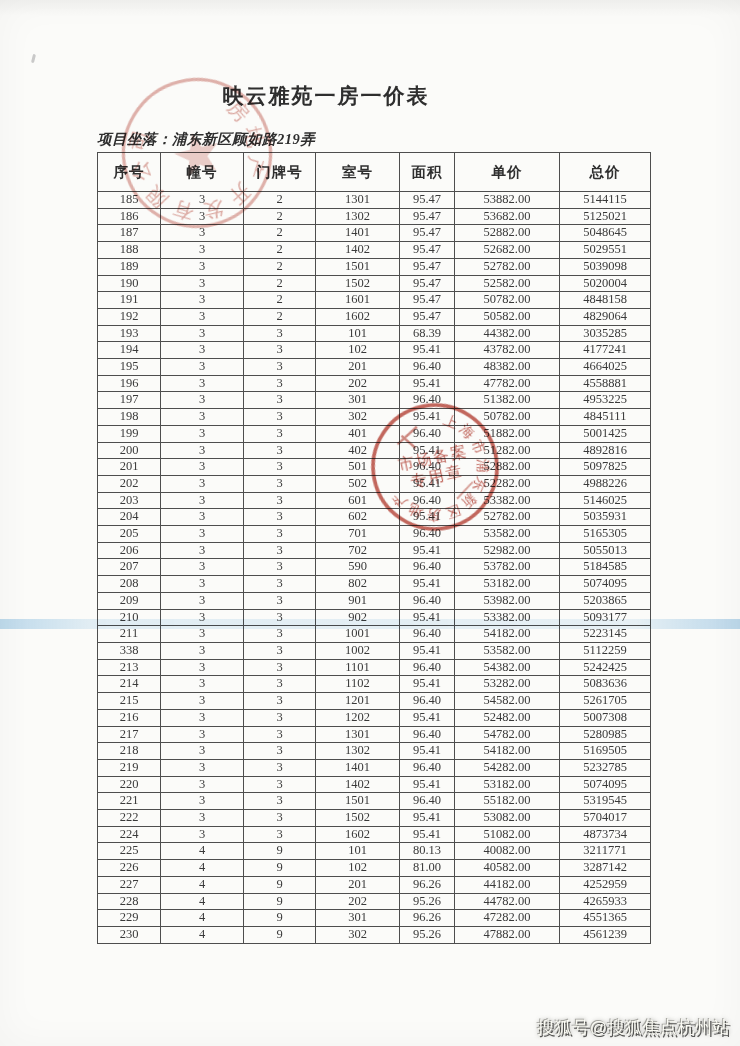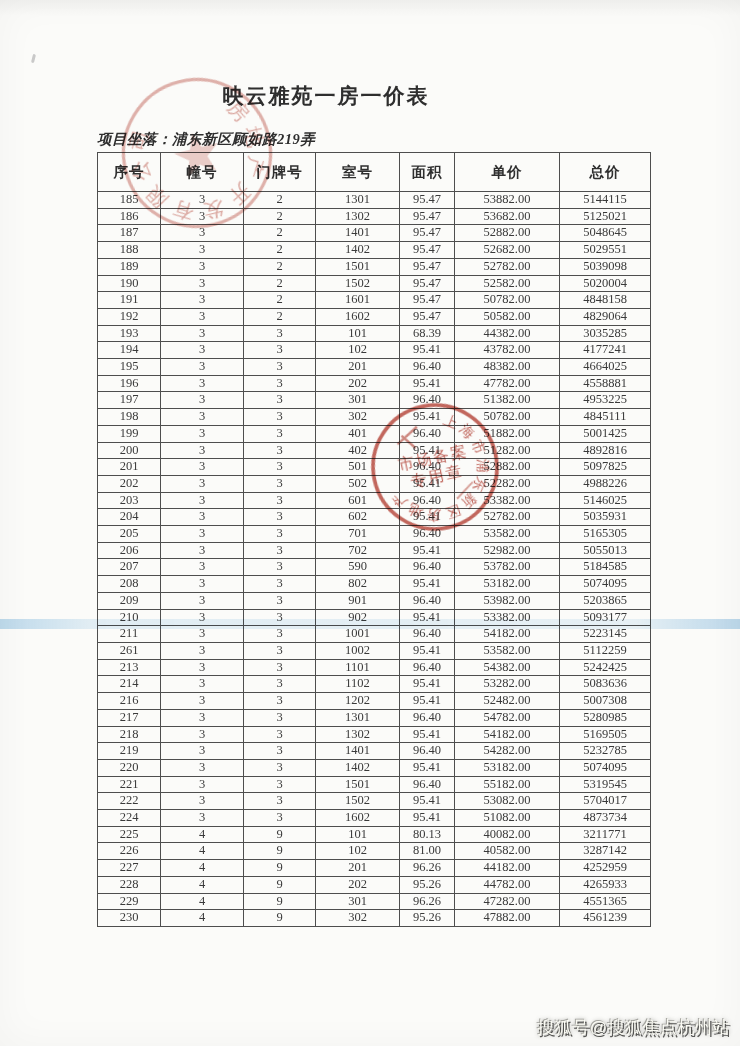--- a/index.html
+++ b/index.html
@@ -318,21 +318,21 @@
         <tr>
           <td>211</td>
           <td>3</td>
           <td>3</td>
           <td>1001</td>
           <td>96.40</td>
           <td>54182.00</td>
           <td>5223145</td>
         </tr>
         <tr>
-          <td>261</td>
+          <td>338</td>
           <td>3</td>
           <td>3</td>
           <td>1002</td>
           <td>95.41</td>
           <td>53582.00</td>
           <td>5112259</td>
         </tr>
         <tr>
           <td>213</td>
           <td>3</td>
@@ -343,20 +343,29 @@
           <td>5242425</td>
         </tr>
         <tr>
           <td>214</td>
           <td>3</td>
           <td>3</td>
           <td>1102</td>
           <td>95.41</td>
           <td>53282.00</td>
           <td>5083636</td>
+        </tr>
+        <tr>
+          <td>215</td>
+          <td>3</td>
+          <td>3</td>
+          <td>1201</td>
+          <td>96.40</td>
+          <td>54582.00</td>
+          <td>5261705</td>
         </tr>
         <tr>
           <td>216</td>
           <td>3</td>
           <td>3</td>
           <td>1202</td>
           <td>95.41</td>
           <td>52482.00</td>
           <td>5007308</td>
         </tr>

